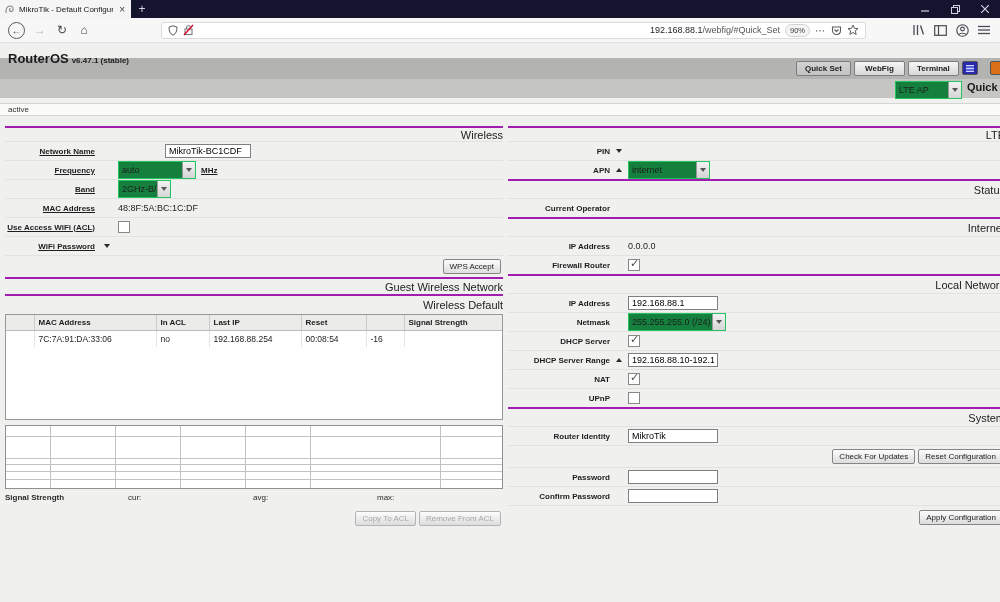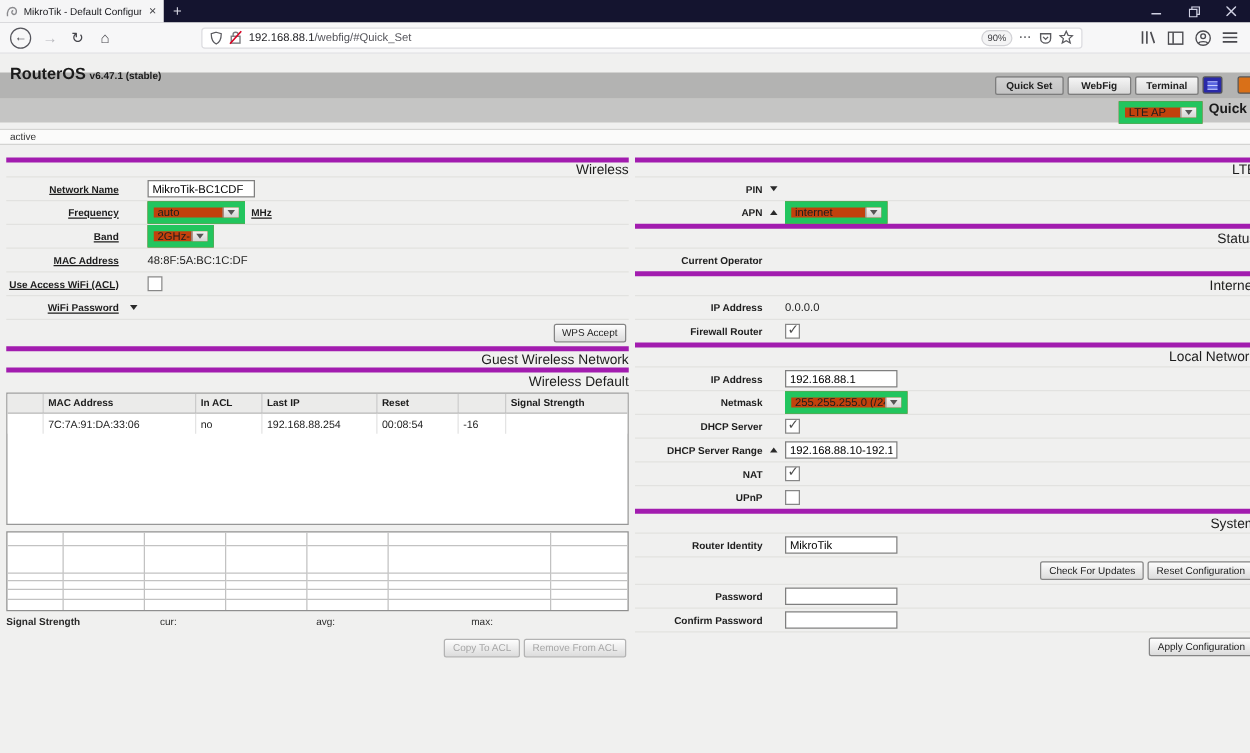--- a/index.html
+++ b/index.html
@@ -14,21 +14,21 @@
   .tab-title { font-size:8px; color:#16161a; white-space:nowrap; overflow:hidden; flex:1; }
   .tab-close { font-size:10px; color:#45454a; padding:0 2px; cursor:default; }
   .newtab { width:22px; color:#d6d6e2; font-size:12px; display:flex; align-items:center; justify-content:center; }
   .wincontrols { position:absolute; right:0; top:0; height:18px; display:flex; }
   .winbtn { width:30px; height:18px; display:flex; align-items:center; justify-content:center; }
 
   .toolbar { position:absolute; top:18px; left:0; right:0; height:25px; background:#f7f7f8; border-bottom:1px solid #e0e0e2; display:flex; align-items:center; padding:0 8px; gap:4px; }
   .navico { font-size:12px; color:#45454b; width:18px; text-align:center; }
   .navico.disabled { color:#b8b8bd; }
   .backwrap { width:17px; height:17px; border:1px solid #55555c; border-radius:50%; display:flex; align-items:center; justify-content:center; font-size:10px; color:#3a3a40; margin-right:2px; }
-  .urlbar { margin-left:64px; width:705px; height:17px; background:#fff; border:1px solid #dcdce0; border-radius:3px; display:flex; align-items:center; padding:0 6px; gap:5px; }
+  .urlbar { margin-left:64px; width:705px; height:17px; background:#fff; border:1px solid #dcdce0; border-radius:3px; display:flex; align-items:center; padding:0 6px; gap:5px;text-align:right; }
   .urltext { font-size:9px; white-space:nowrap; overflow:hidden; flex:1; }
   .urltext .dom { color:#1f1f23; }
   .urltext .path { color:#55555b; }
   .zoompill { font-size:7.5px; color:#3a3a3e; border:1px solid #d2d2d6; background:#f4f4f5; border-radius:8px; padding:1px 4px; }
   .dots { font-size:10px; color:#4a4a4f; letter-spacing:1px; }
   .tbright { display:flex; align-items:center; gap:9px; margin-left:auto; padding-right:2px; }
 
   
   .page { position:absolute; top:43px; left:0; right:0; bottom:0; background:#f0f0ef; }
   .band1 { position:absolute; top:15px; left:0; right:0; height:21px; background:#b3b3b2; }
@@ -48,33 +48,33 @@
   .modesel { position:absolute; left:895px; top:38px; }
   .qs-title { position:absolute; left:967px; top:38px; font-size:11px; font-weight:bold; color:#1a1a1a; white-space:nowrap; }
 
   .active-bar { position:absolute; top:60px; left:0; right:0; height:13px; background:#fbfbfa; border-top:1px solid #d4d4d2; border-bottom:1px solid #d4d4d2; display:flex; align-items:center; }
   .active-bar span { font-size:8px; color:#333; padding-left:8px; }
 
   
   .col { position:absolute; top:83px; }
   .col-left { left:5px; width:498px; }
   .col-right { left:508px; width:497px; }
-  .sec-head { font-size:11px; color:#1c1c1c; text-align:right; border-top:4px solid #a21caf; display:flex; align-items:center; justify-content:flex-end; }
+  .sec-head { font-size:11px; color:#1c1c1c; text-align:right; border-top:2px solid #a21caf; display:flex; align-items:center; justify-content:flex-end; }
   .row { display:flex; align-items:center; height:19px; border-top:1px solid #e2e2e0; }
   .lbl { font-size:8px; font-weight:bold; color:#1d1d1d; text-align:right; white-space:nowrap; }
   .col-left .lbl { width:90px;text-decoration:underline; }
   .col-right .lbl { width:102px; }
   .tgl { display:flex; align-items:center; justify-content:center; }
   .col-left .tgl { width:23px; }
   .col-right .tgl { width:18px; }
   .tri-down { width:0; height:0; border-left:3.5px solid transparent; border-right:3.5px solid transparent; border-top:4.5px solid #2a2a2a; }
   .tri-up   { width:0; height:0; border-left:3.5px solid transparent; border-right:3.5px solid transparent; border-bottom:4.5px solid #2a2a2a; }
   .val { font-size:9px; color:#1d1d1d; }
   .tin { height:14px; border:1px solid #7f7f7f; background:#fff; font-family:"Liberation Sans",sans-serif; font-size:9px; padding:0 3px; }
-  .sel { height:18px; border:5px solid #22c55e; background:#c2410c; display:flex; align-items:stretch; }
+  .sel { height:18px; border:1px solid #22c55e; background:#15803d; display:flex; align-items:stretch; }
   .sel .stxt { font-size:9px; color:#1d1d1d; padding:0 3px; display:flex; align-items:center; flex:1; white-space:nowrap; overflow:hidden; }
   .sel .sarr { width:13px; border-left:1px solid #9a9a9a; background:linear-gradient(#f2f2f2,#d5d5d5); display:flex; align-items:center; justify-content:center; }
   .sel .sarr i { width:0; height:0; border-left:3px solid transparent; border-right:3px solid transparent; border-top:4px solid #555; }
   .cb { width:12px; height:12px; border:1px solid #878787; background:#fff; position:relative; }
   .cb.checked::after { content:"✓"; position:absolute; left:1px; top:-3px; font-size:11px; color:#4d4d4d; }
   .wbtn { height:15px; padding:0 6px; font-size:8px; color:#222; background:linear-gradient(#fdfdfd,#dcdcdc); border:1px solid #858585; border-radius:2px; display:inline-flex; align-items:center; white-space:nowrap; }
   .wbtn.disabled { color:#a7a7a7; border-color:#b3b3b3; }
   .row-btn { display:flex; align-items:center; justify-content:flex-end; gap:3px; border-top:1px solid #e2e2e0; padding-right:2px; }
 
   
@@ -229,21 +229,21 @@
     <div class="active-bar">
         <span>active</span>
       </div>
 
     <div class="col col-left">
       <div class="sec-head" style="height:15px">Wireless</div>
 
       <div class="row">
         <span class="lbl">Network Name</span>
           <span class="tgl"></span>
-        <input class="tin" style="width: 86px;" value="MikroTik-BC1CDF">
+        <input class="tin" style="width: 86px; margin-left: 47px;" value="MikroTik-BC1CDF">
       </div>
       <div class="row">
         <span class="lbl">Frequency</span>
           <span class="tgl"></span>
         <div class="sel" style="width:78px">
             <span class="stxt">auto</span>
             <span class="sarr">
               <i></i>
             </span>
           </div>

